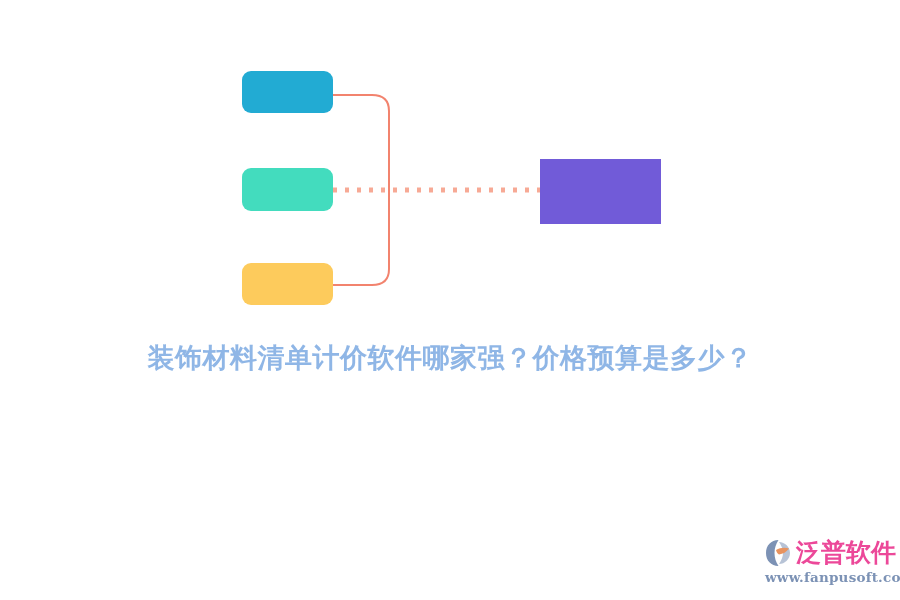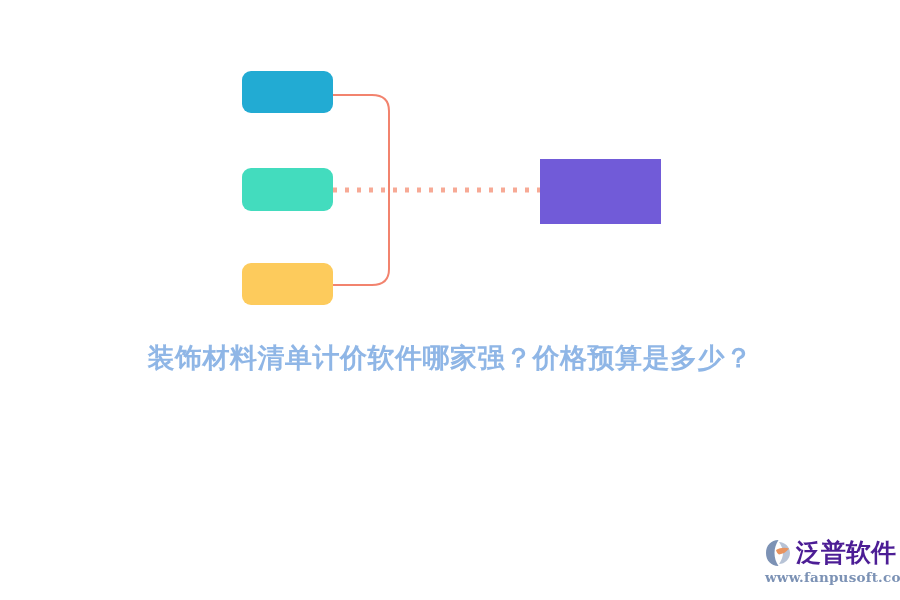--- a/index.html
+++ b/index.html
@@ -79,21 +79,21 @@
   .logo-mark {
     width: 30px;
     height: 30px;
     position: relative;
     flex: 0 0 auto;
   }
   .logo-name {
     font-family: "DejaVu Sans", "Liberation Sans", sans-serif;
     font-size: 25px;
     font-weight: 700;
-    color: #4c1d95;
+    color: #ec4899;
     letter-spacing: 0px;
     margin-left: 2px;
     line-height: 30px;
     white-space: nowrap;
     text-align: center;
   }
   .logo-url {
     position: absolute;
     left: 1px;
     top: 33px;

